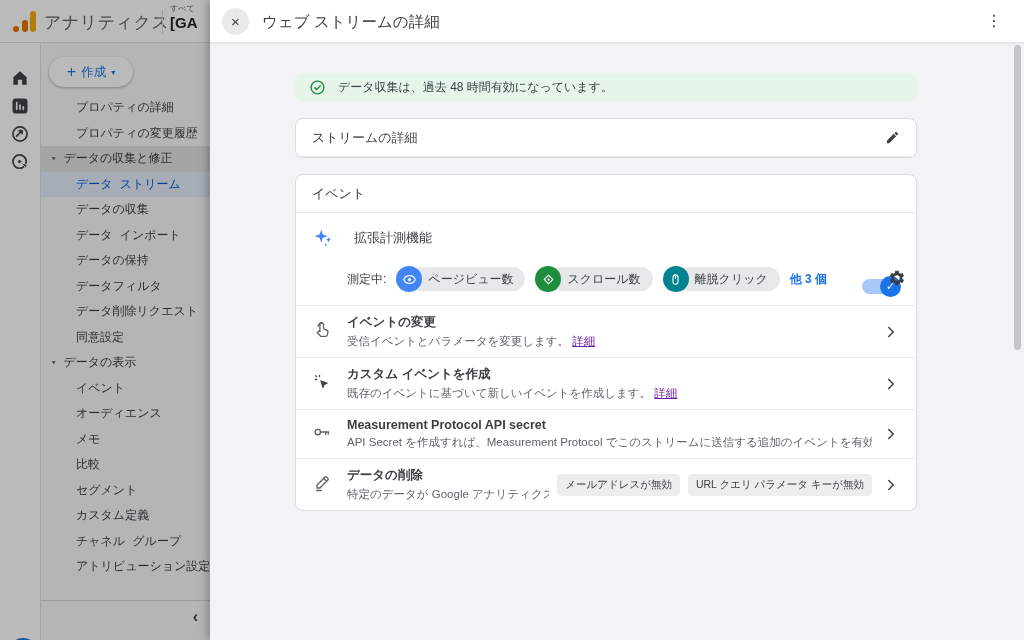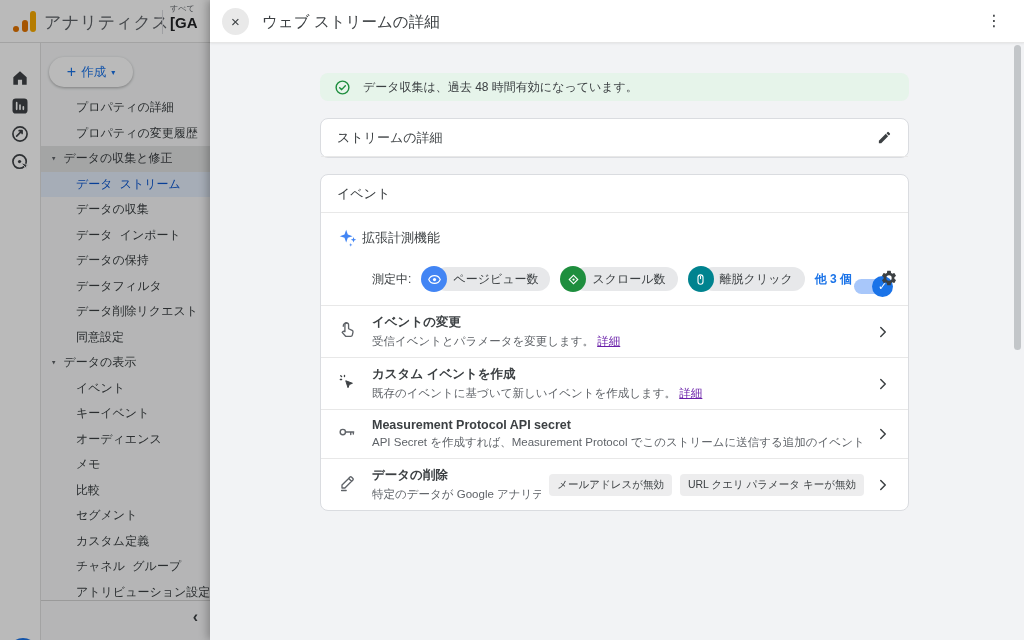--- a/index.html
+++ b/index.html
@@ -51,22 +51,22 @@
   
   .panel { position:absolute; left:210px; top:0; width:814px; height:640px; background:#f2f3f5;
     box-shadow:-3px 0 8px rgba(0,0,0,.25); }
   .panel-header { position:absolute; left:0; top:0; right:0; height:43px; background:#fff;
     border-bottom:1px solid #e6e6e6; box-shadow:0 1px 2px rgba(0,0,0,.06); display:flex; align-items:center; }
   .close-btn { position:absolute; left:12px; top:8px; width:27px; height:27px; border-radius:50%;
     background:#e9e9e9; display:flex; align-items:center; justify-content:center; font-size:15px; color:#3c4043; cursor:pointer; }
   .panel-title { position:absolute; left:52px; top:12px; font-size:15.5px; color:#3c4043; }
   .kebab { position:absolute; right:22px; top:11px; font-size:16px; color:#3c4043; cursor:pointer; }
 
-  .panel-body { position:absolute; left:0; top:43px; right:12px; height:597px; overflow:hidden;
-    padding:30px 103px 0 110px; }
+  .panel-body { position:absolute; left:0; top:43px; right:4px; height:597px; overflow:hidden;
+    padding:30px 103px 0 85px; }
 
   .scrollbar-thumb { position:absolute; right:3px; top:45px; width:7px; height:305px;
     background:#c3c6c9; border-radius:4px; }
 
   .banner { height:28px; background:#e6f4ea; border-radius:8px; display:flex; align-items:center;
     gap:12px; padding:0 14px; }
   .banner .txt { font-size:12px; color:#3c4043; }
 
   .card { background:#fff; border:1px solid #dadce0; border-radius:8px; }
   .card-header { display:flex; align-items:center; justify-content:space-between;
@@ -79,21 +79,21 @@
   .field .flabel { font-size:12px; color:#5f6368; white-space:nowrap; }
   .field .redacted { position:absolute; top:21px; left:0; height:29px; background:#000; border:1px solid #9a9a9a; }
   .f1 { left:13px; }  .f1 .redacted { width:79px; }
   .f2 { left:121px; } .f2 .redacted { width:144px; }
   .f3 { left:345px; } .f3 .redacted { width:97px; }
   .f4 { left:467px; top:4px; } .f4 .redacted { top:27px; width:141px; }
   .hl-red { display:inline-block; border:2px solid #e94235; padding:1px 7px; }
 
   .card-events { margin-top:16px; }
   .enhanced { position:relative; padding:14px 16px 12px 16px; }
-  .enh-head { display:flex; gap:3px; }
+  .enh-head { display:flex; gap:20px; }
   .sparkle { width:22px; height:22px; position:relative; flex:0 0 22px; }
   .enh-title { font-size:13px; color:#3c4043; padding-top:2px; }
   .enh-desc { margin:9px 0 0 35px; max-width:505px; font-size:12px; line-height:17px; color:#5f6368; }
   a.blue-link { color:#1a73e8; text-decoration:underline; cursor:pointer; }
   a.purple-link { color:#681da8; text-decoration:underline; cursor:pointer; }
 
   .toggle { position:absolute; right:18px; top:66px; width:36px; height:15px; border-radius:8px; background:#a8c7fa; cursor:pointer; }
   .toggle .thumb { position:absolute; right:-3px; top:-3px; width:21px; height:21px; border-radius:50%;
     background:#1a73e8; display:flex; align-items:center; justify-content:center; color:#fff; font-size:11px; }
 
@@ -205,23 +205,20 @@
           <span>同意設定</span>
         </div>
       <div class="nav-section">
           <span class="sec-caret">▾</span>
           <span>データの表示</span>
         </div>
       <div class="nav-item">
           <span>イベント</span>
         </div>
       <div class="nav-item">
-          <span>キーイベント</span>
-        </div>
-      <div class="nav-item">
           <span>オーディエンス</span>
         </div>
       <div class="nav-item">
           <span>メモ</span>
         </div>
       <div class="nav-item">
           <span>比較</span>
         </div>
       <div class="nav-item">
           <span>セグメント</span>

